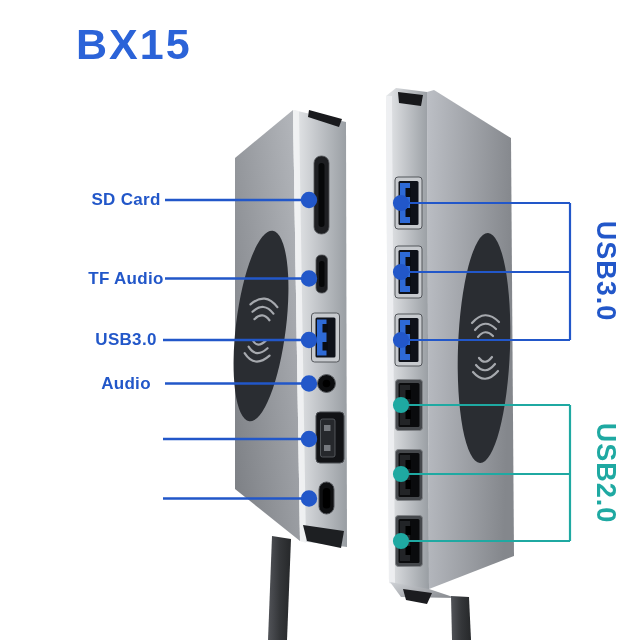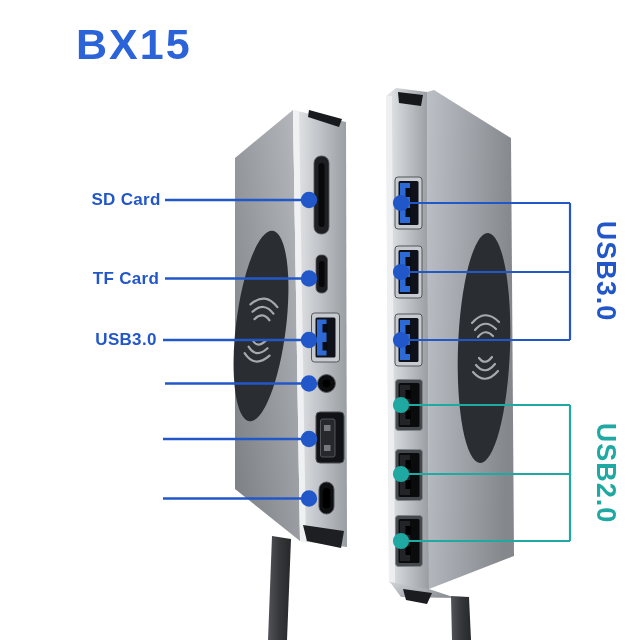--- a/index.html
+++ b/index.html
@@ -172,18 +172,19 @@
         <line x1="353" y1="474" x2="522" y2="474"></line>
       <circle cx="353" cy="541" r="7"></circle> 
         <line x1="353" y1="541" x2="522" y2="541"></line>
       <line x1="522" y1="405" x2="522" y2="541"></line>
     </g>
   </svg>
 
   <div class="title">BX15</div>
 
   <div class="callout c-sd">SD Card</div>
-  <div class="callout c-tf">TF Card</div>
+  <div class="callout c-tf">TF Audio</div>
   <div class="callout c-usb3">USB3.0</div>
+  <div class="callout c-audio">Audio</div>
 
   <div class="vlabel v-usb3">USB3.0</div>
   <div class="vlabel v-usb2">USB2.0</div>
 </div>
 
 </body></html>

